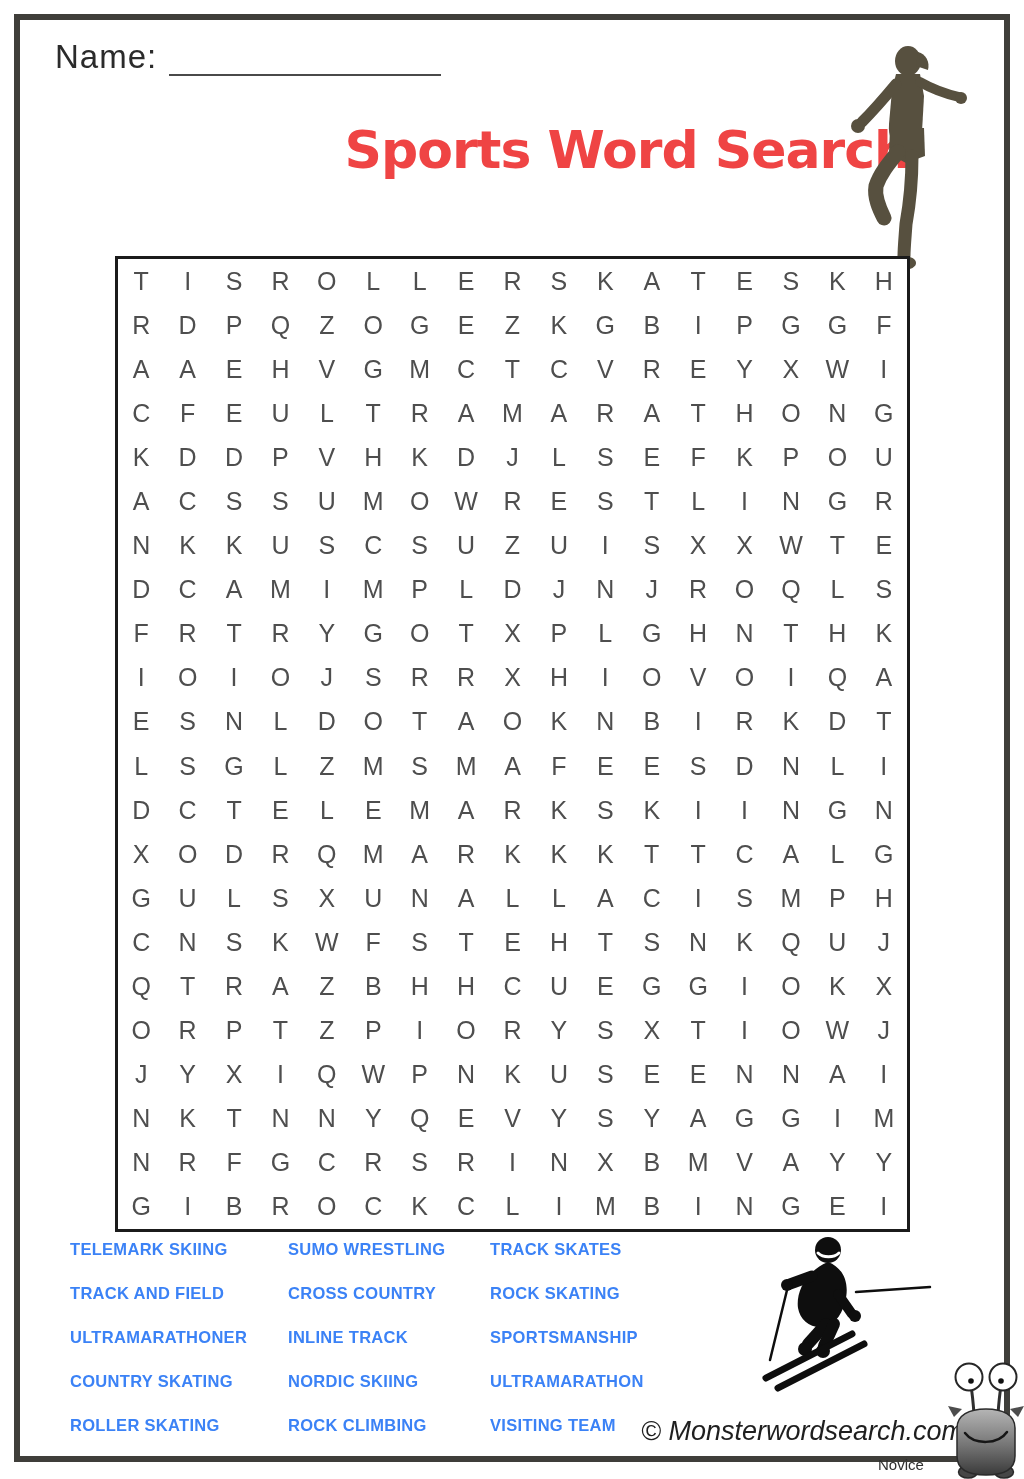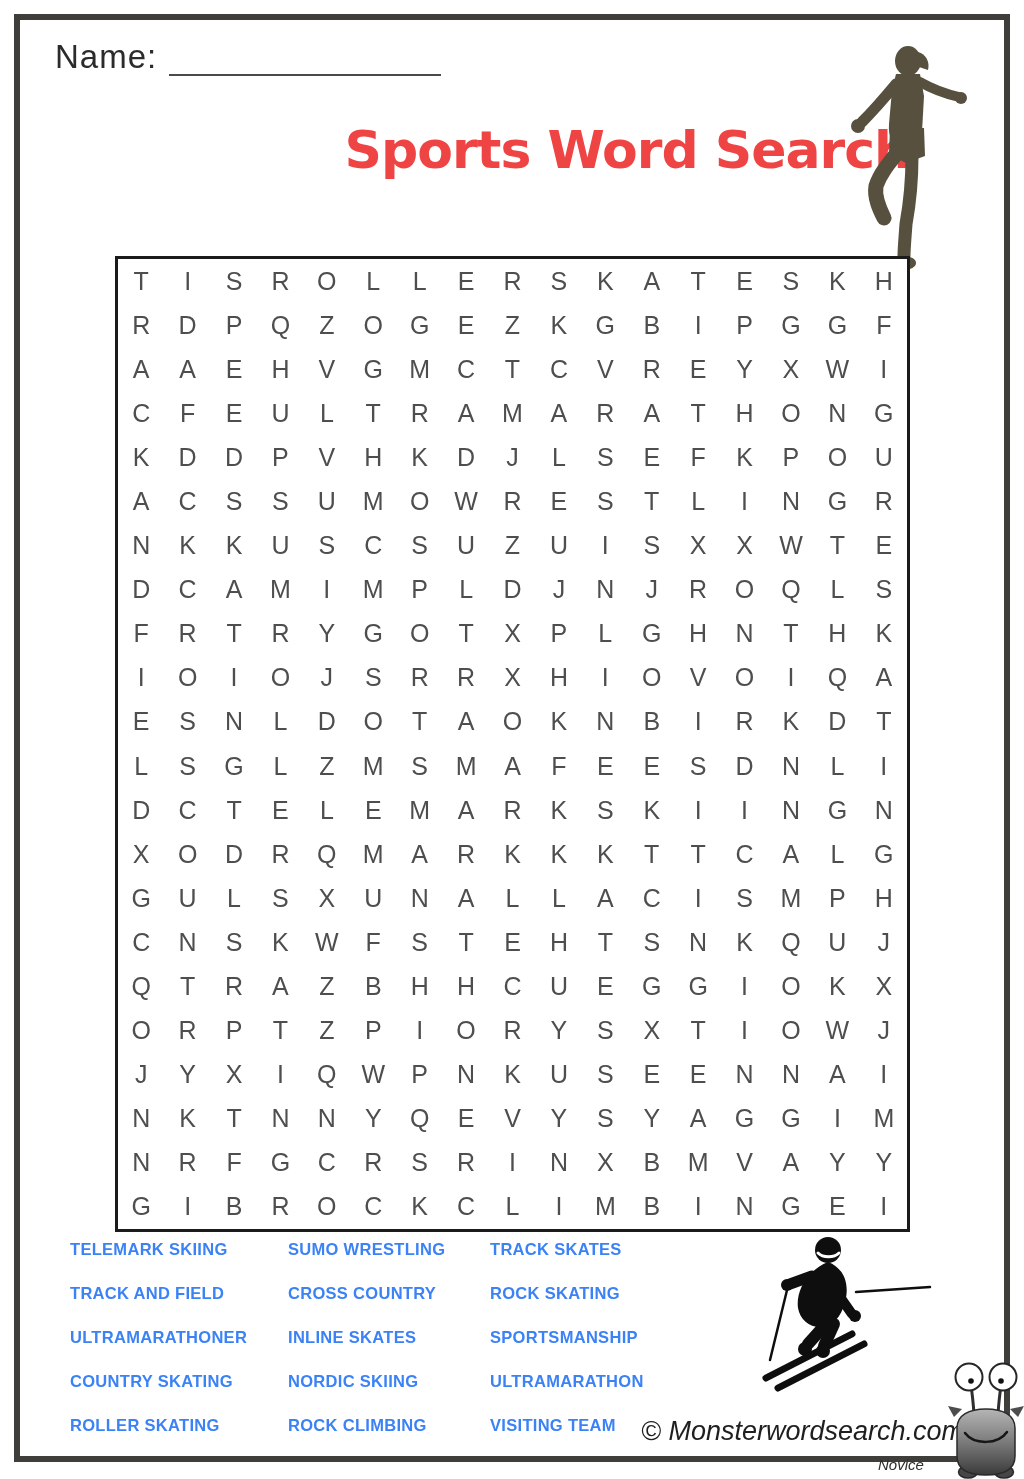--- a/index.html
+++ b/index.html
@@ -42,21 +42,21 @@
     font-size:16.5px; font-weight:700; letter-spacing:0.3px;
     color:#3b82f6; line-height:18px; margin-bottom:26px; white-space:nowrap;
   }
   .skier { position:absolute; left:748px; top:1228px; width:185px; height:168px; z-index:2; }
   .copyright {
     position:absolute; right:60px; top:1416px; z-index:2;
     font-size:27px; font-style:italic; color:#1f1f1f; white-space:nowrap;margin-left:12px;
   }
   .novice {
     position:absolute; left:878px; top:1456px; z-index:3;
-    font-size:15px; font-style:italic; color:#2e2e2e;
+    font-size:15px; color:#2e2e2e;
   }
   .monster { position:absolute; left:948px; top:1356px; width:76px; height:123px; z-index:4; }
 </style>
 </head>
 <body>
 
 <div id="page">
 
   <div class="frame"></div>
 
@@ -462,21 +462,21 @@
   <div class="wcol wcol-1">
       <div class="word">TELEMARK SKIING</div>
       <div class="word">TRACK AND FIELD</div>
       <div class="word">ULTRAMARATHONER</div>
       <div class="word">COUNTRY SKATING</div>
       <div class="word">ROLLER SKATING</div>
     </div>
   <div class="wcol wcol-2">
       <div class="word">SUMO WRESTLING</div>
       <div class="word">CROSS COUNTRY</div>
-      <div class="word">INLINE SKATES</div>
+      <div class="word">INLINE TRACK</div>
       <div class="word">NORDIC SKIING</div>
       <div class="word">ROCK CLIMBING</div>
     </div>
   <div class="wcol wcol-3">
       <div class="word">TRACK SKATES</div>
       <div class="word">ROCK SKATING</div>
       <div class="word">SPORTSMANSHIP</div>
       <div class="word">ULTRAMARATHON</div>
       <div class="word">VISITING TEAM</div>
     </div>

